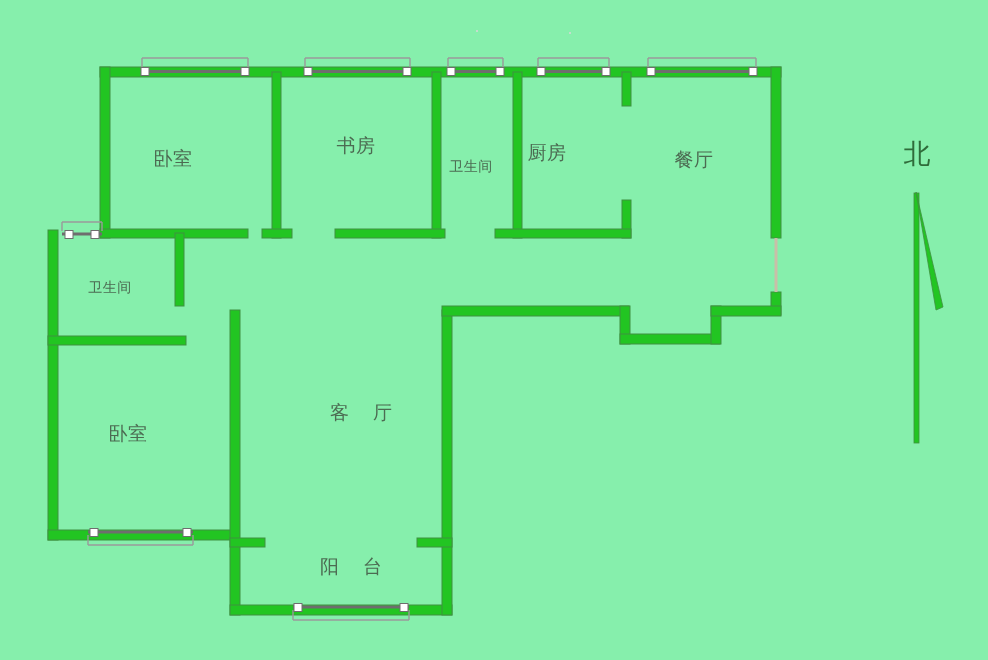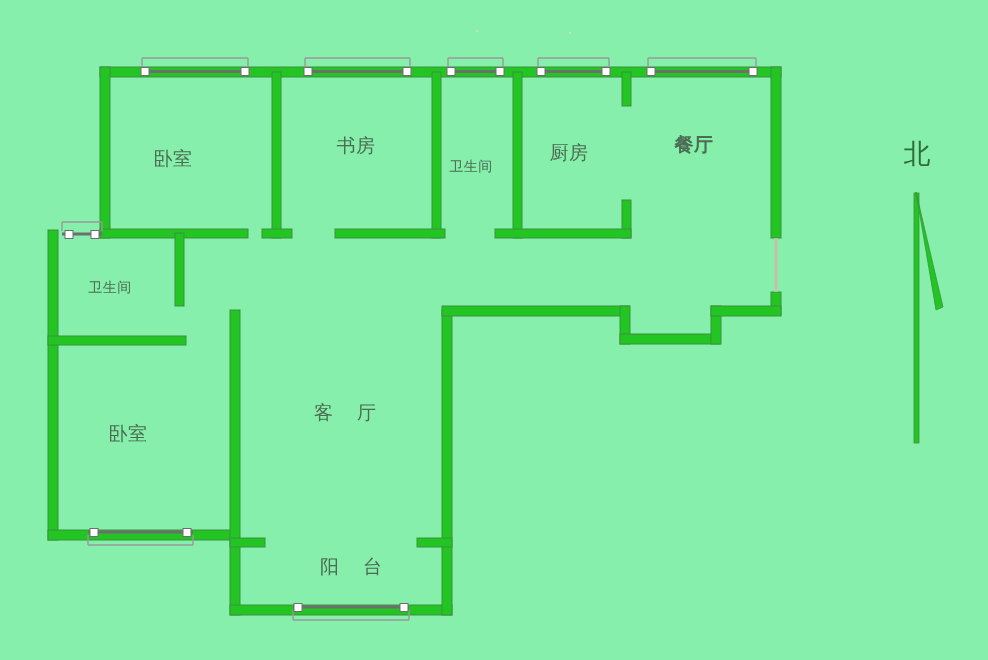--- a/index.html
+++ b/index.html
@@ -172,22 +172,22 @@
     <g fill="#d8d8d8">
       <circle cx="477" cy="31" r="1"></circle>
       <circle cx="570" cy="33" r="1"></circle>
     </g>
 
   </svg>
 
   <div class="room-label" style="left:173px; top:159px;">卧室</div>
   <div class="room-label" style="left:356px; top:146px;">书房</div>
   <div class="room-label small" style="left:471px; top:167px;">卫生间</div>
-  <div class="room-label" style="left:569px; top:153px;font-family:Liberation Serif, serif;">厨房</div>
-  <div class="room-label" style="left:694px; top:145px;font-weight:bold;">餐厅</div>
+  <div class="room-label" style="left:547px; top:153px;font-family:Liberation Serif, serif;">厨房</div>
+  <div class="room-label" style="left:694px; top:160px;">餐厅</div>
   <div class="room-label small" style="left:110px; top:288px;">卫生间</div>
   <div class="room-label" style="left:128px; top:434px;">卧室</div>
-  <div class="room-label wide" style="left:345px; top:413px;">客 厅</div>
+  <div class="room-label wide" style="left:361px; top:413px;">客 厅</div>
   <div class="room-label wide" style="left:351px; top:567px;">阳 台</div>
 
   <div class="compass-label" style="left:917px; top:154px;">北</div>
 
 </div>
 
 </body></html>

